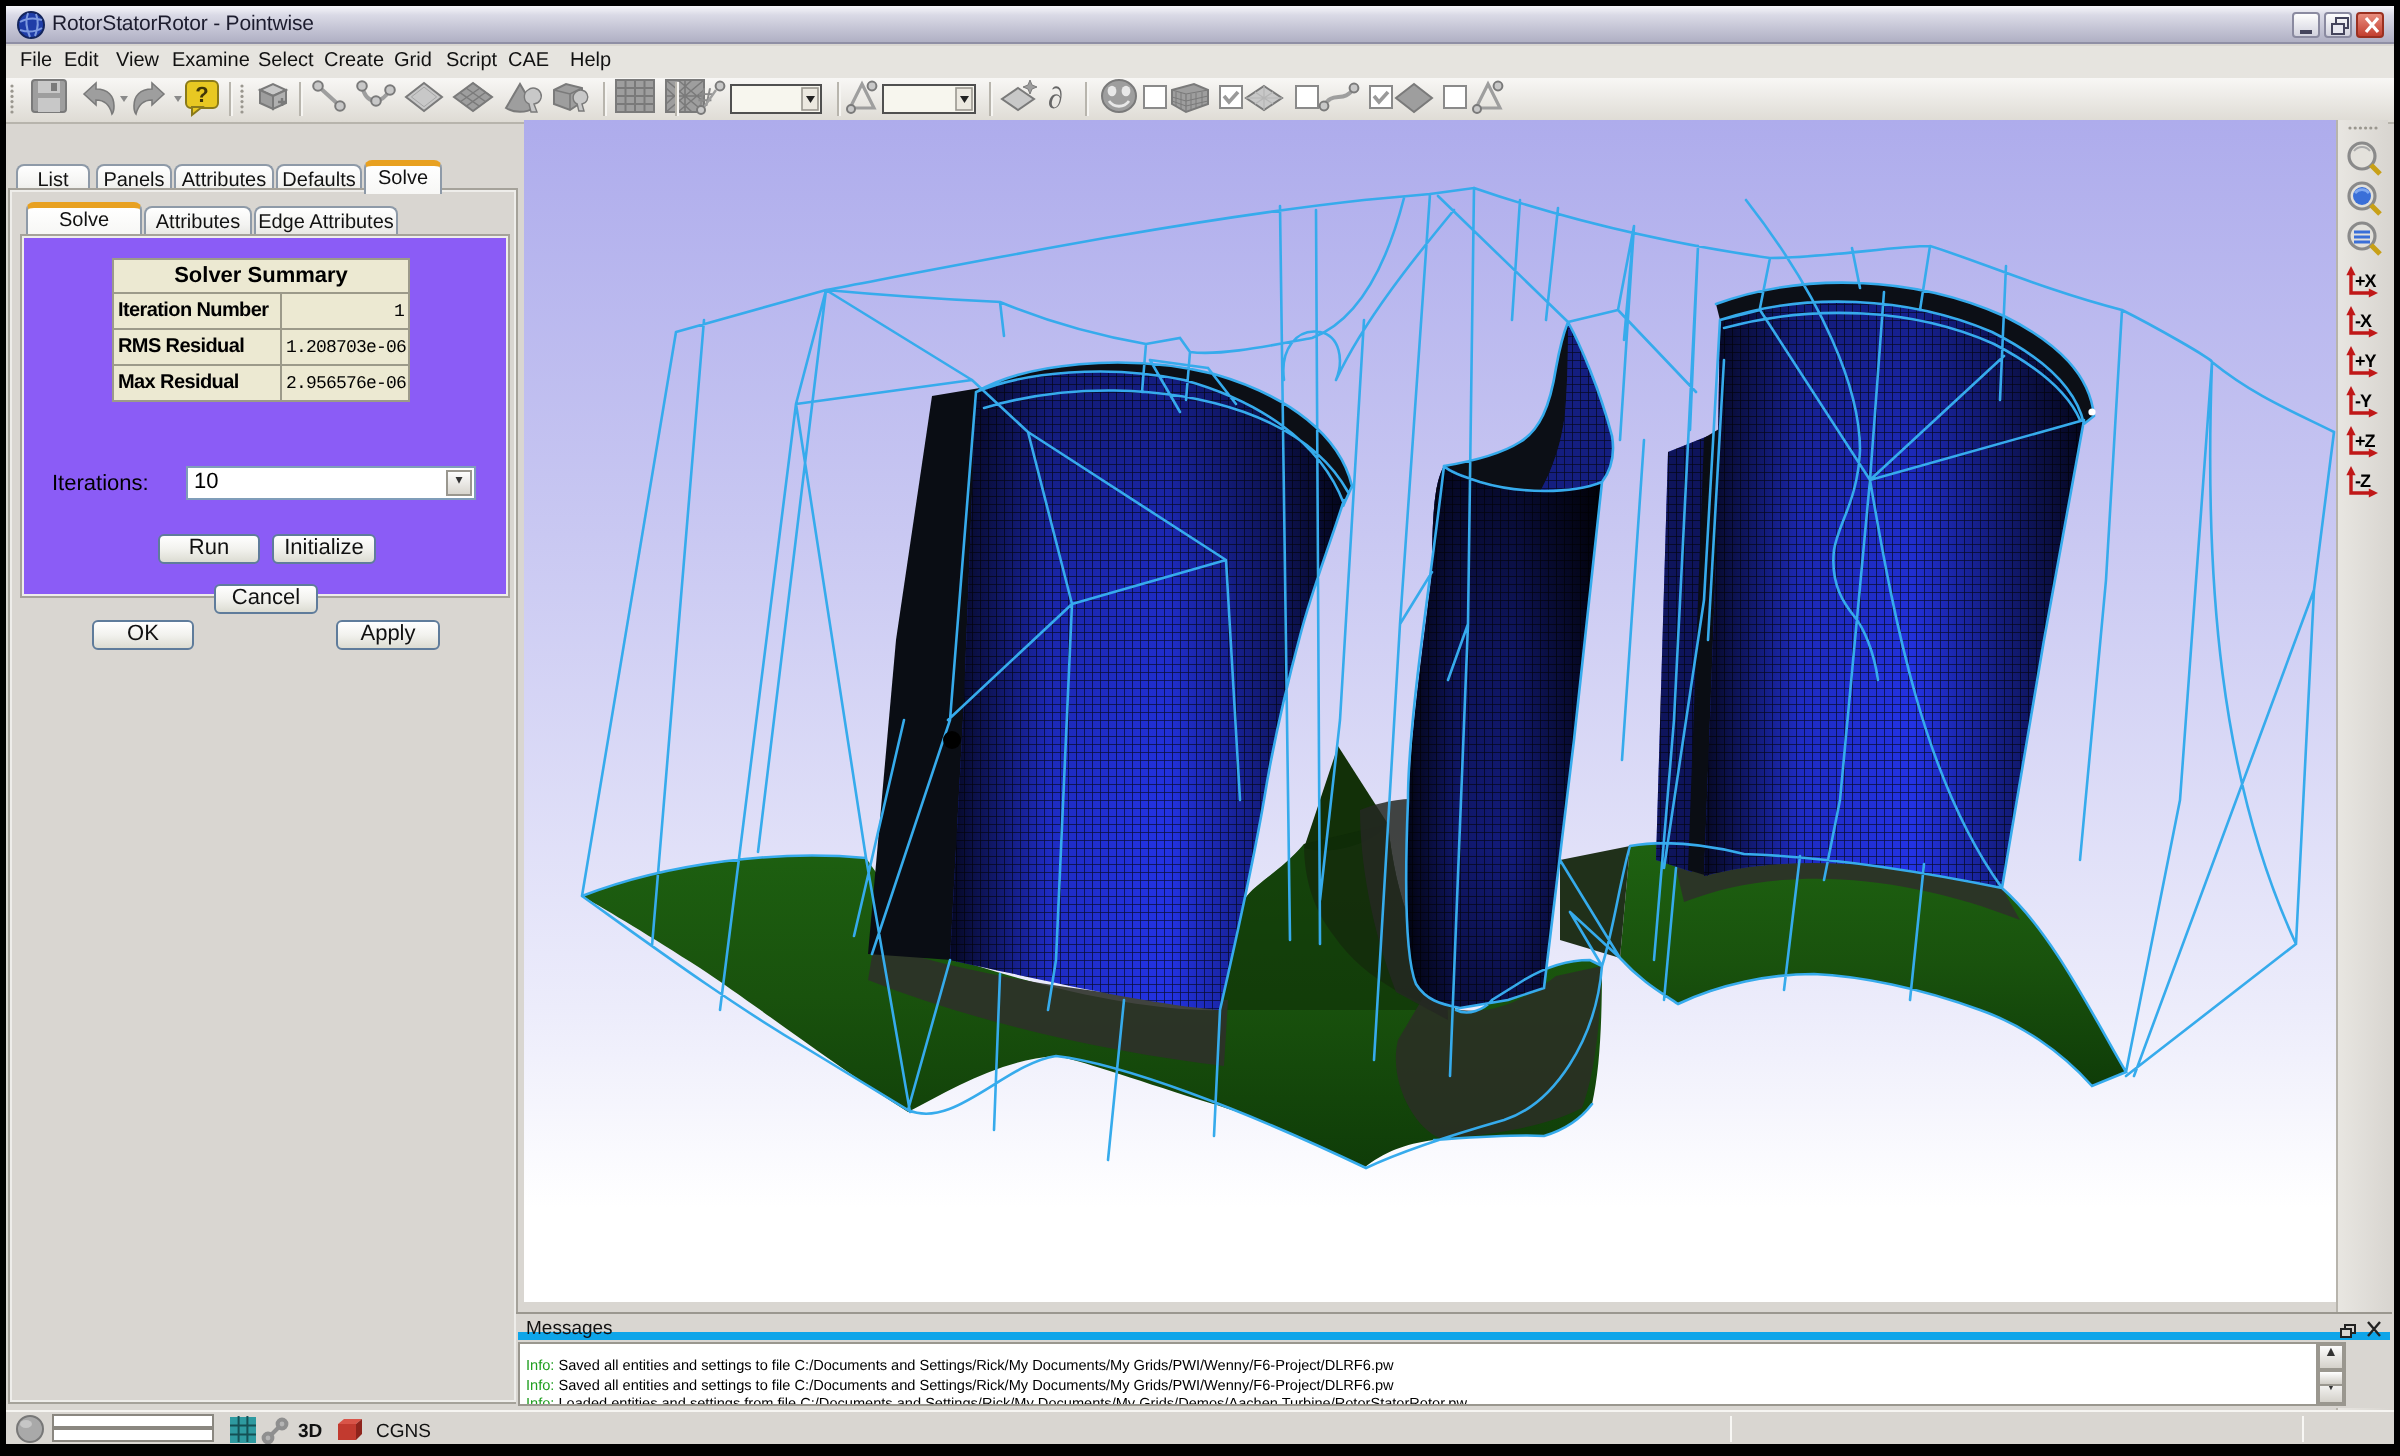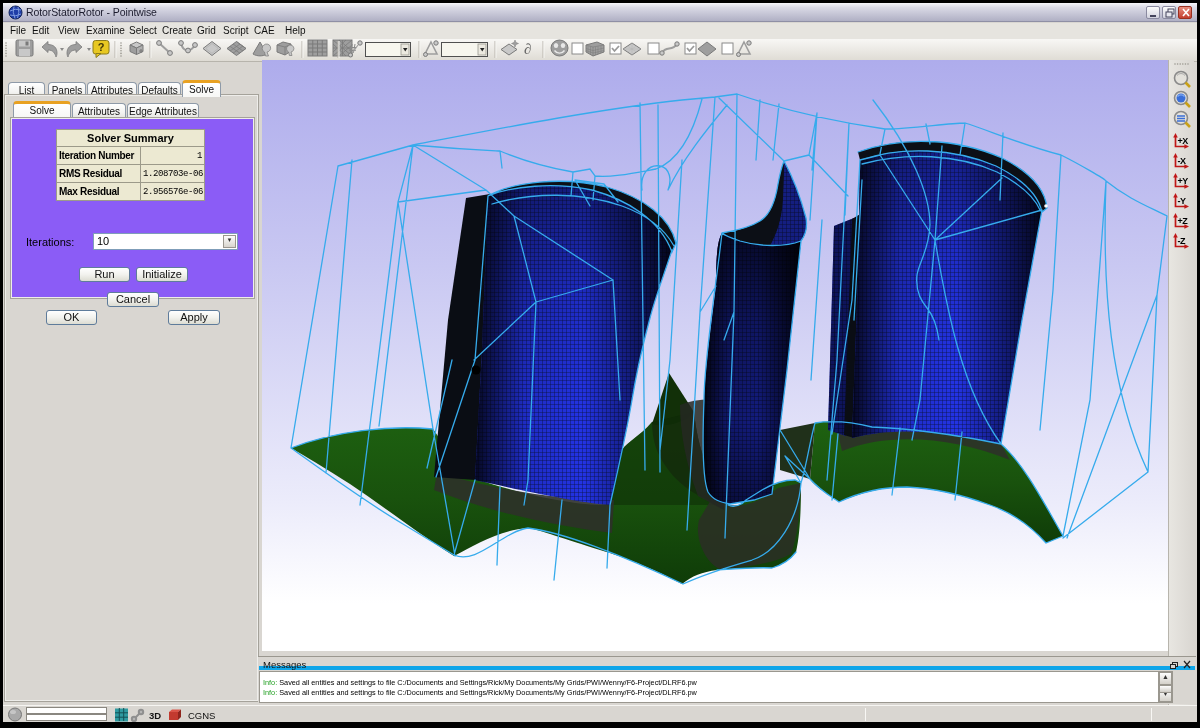--- a/index.html
+++ b/index.html
@@ -421,20 +421,21 @@
     <div id="msghdr">Messages
       <svg style="position:absolute;right:3px;top:2px" width="22" height="10">
         <rect x="2.5" y="2.5" width="5" height="4" fill="none" stroke="#222"></rect>
           <rect x="0.5" y="4.5" width="5" height="4" fill="#d9d6d1" stroke="#222"></rect>
         <path d="M14 1 L20 8 M20 1 L14 8" stroke="#222" stroke-width="1.2"></path>
       </svg>
     </div>
     <div id="msgbody">
       <div><span class="inf">Info:</span> Saved all entities and settings to file C:/Documents and Settings/Rick/My Documents/My Grids/PWI/Wenny/F6-Project/DLRF6.pw</div>
       <div><span class="inf">Info:</span> Saved all entities and settings to file C:/Documents and Settings/Rick/My Documents/My Grids/PWI/Wenny/F6-Project/DLRF6.pw</div>
+      <div><span class="inf">Info:</span> Loaded entities and settings from file C:/Documents and Settings/Rick/My Documents/My Grids/Demos/Aachen Turbine/RotorStatorRotor.pw</div>
     </div>
     <div id="msgscroll">
       <div class="sbtn" style="top:0">▲</div>
       <div class="sbtn" style="bottom:0">▼</div>
       <div style="position:absolute;left:0;top:13px;width:13px;height:8px;background:linear-gradient(#fff,#d0cdc6);border:1px solid #9a978f;"></div>
     </div>
   </div>
   <div id="status">
     <div style="position:absolute;left:862px;top:2px;width:1px;height:13px;background:#b8b5ae;border-right:1px solid #f8f7f4"></div>
     <div style="position:absolute;left:1148px;top:2px;width:1px;height:13px;background:#b8b5ae;border-right:1px solid #f8f7f4"></div>

